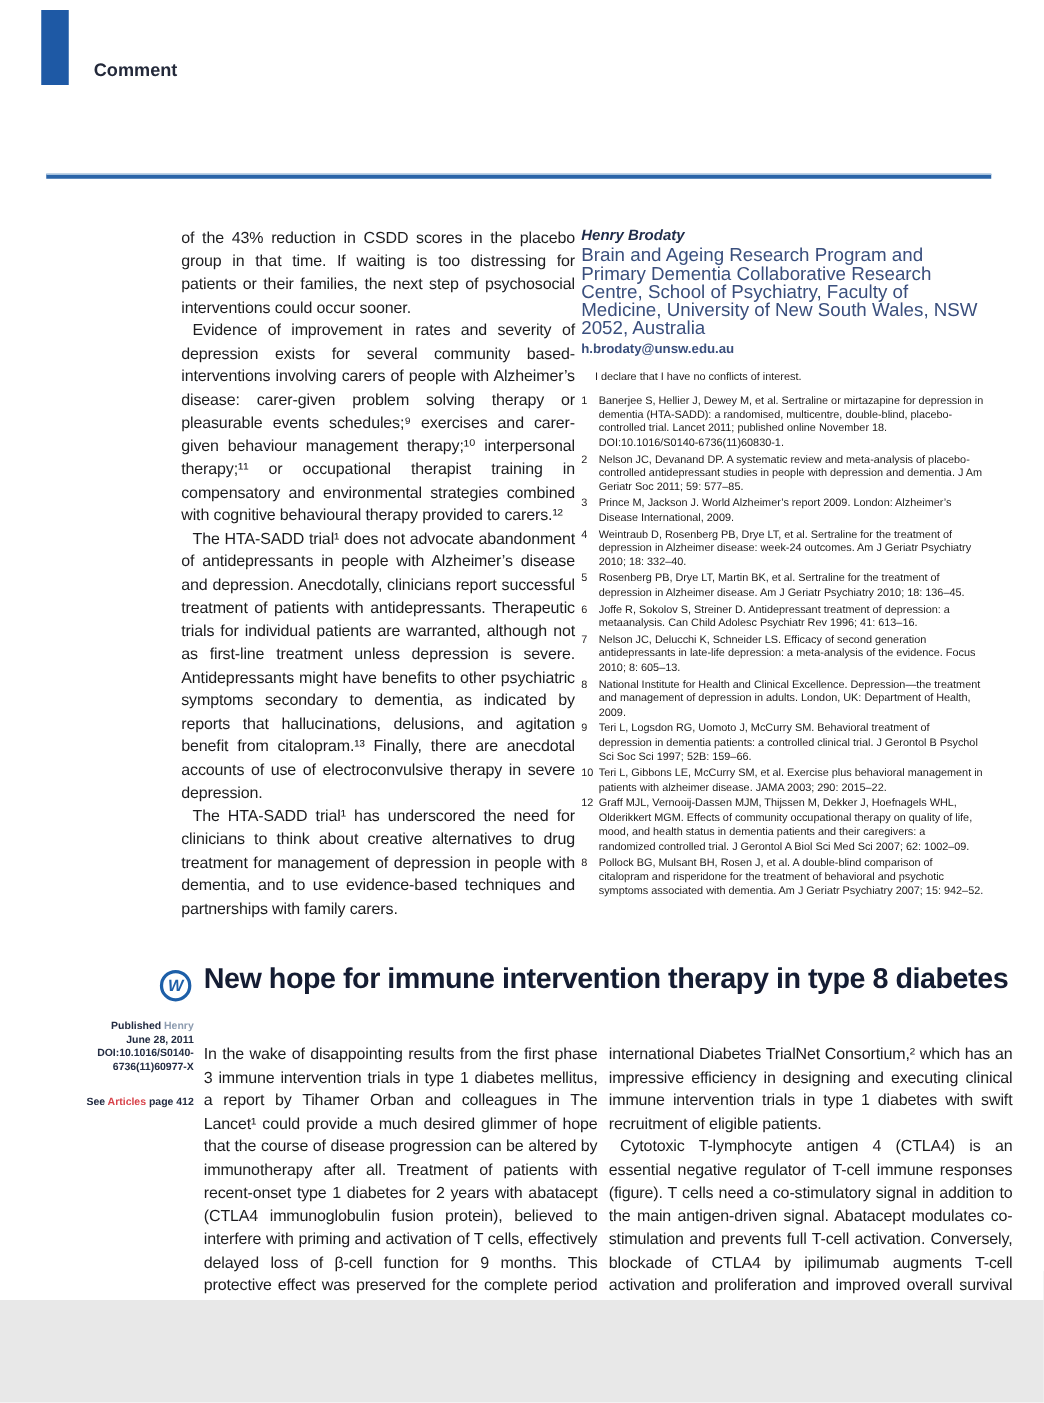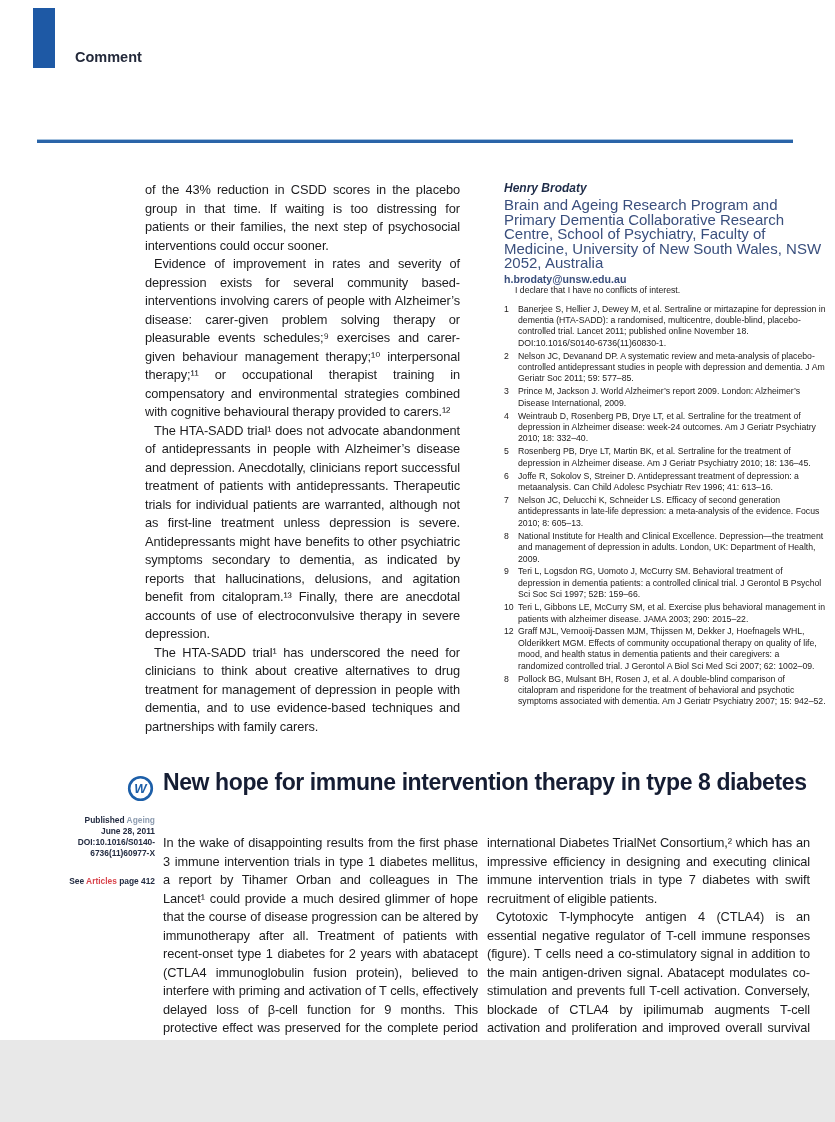--- a/index.html
+++ b/index.html
@@ -8,26 +8,26 @@
 
   .corner-bar{position:absolute;left:33px;top:8px;width:22px;height:60px;background:#1e59a5;}
   .section-label{position:absolute;left:75px;top:49px;font-size:14.5px;font-weight:bold;color:#23293a;}
   .header-rule{position:absolute;left:37px;top:139px;width:756px;height:2.6px;background:#2a64a8;border-top:1.4px solid #a6c2de;}
 
   .col{position:absolute;}
   .col p{margin:0;text-align:justify;font-size:12.8px;line-height:18.5px;color:#1c1c1e;letter-spacing:-0.1px;}
   .col p:not(:first-child){text-indent:9px;}
 
   .art1-left{left:145px;top:181px;width:315px;}
-  .art1-right{position:absolute;left:504px;top:181px;width:323px;}
+  .art1-right{position:absolute;left:465px;top:181px;width:323px;}
 
   .author-name{font-style:italic;font-weight:bold;font-size:12px;color:#1f2c49;margin-bottom:3px;}
   .affiliation{font-size:15px;line-height:14.5px;color:#3a4f7d;}
   .email{font-size:10.6px;font-weight:bold;color:#3a4f7d;margin-top:2px;}
-  .declaration{font-size:8.7px;color:#232020;padding-left:11px;}
+  .declaration{font-size:8.7px;color:#232020;margin-top:11px;padding-left:11px;}
   .refs{margin-top:9px;}
   .ref{display:flex;margin-bottom:1.5px;}
   .ref-num{flex:0 0 14px;font-size:8.7px;line-height:11.4px;color:#232020;}
   .ref-text{font-size:8.7px;line-height:11.4px;color:#232020;}
 
   .w-logo{position:absolute;left:127px;top:775px;width:27px;height:27px;}
   .art2-title{position:absolute;left:163px;top:767px;margin:0;font-size:23px;line-height:30px;
               font-weight:bold;color:#151d33;letter-spacing:-0.4px;white-space:nowrap;}
 
   .margin-note{position:absolute;left:38px;top:815px;width:117px;text-align:right;
@@ -118,32 +118,32 @@
 
   <span class="w-logo">
     <svg width="27" height="27" viewBox="0 0 27 27">
       <circle cx="13.5" cy="13.5" r="11.3" fill="none" stroke="#1d5fa8" stroke-width="2.6"></circle>
       <text x="13.5" y="18" text-anchor="middle" font-size="13" font-weight="bold" font-style="italic" fill="#1d5fa8" font-family="Liberation Sans, DejaVu Sans, sans-serif">W</text>
     </svg>
   </span>
   <h1 class="art2-title">New hope for immune intervention therapy in type 8 diabetes</h1>
 
   <div class="margin-note">
-    <div><span>Published</span> <span class="mn-light">Ageing</span></div>
+    <div><span>Published</span> <span class="mn-light">Henry</span></div>
     <div>June 28, 2011</div>
     <div>DOI:10.1016/S0140-</div>
     <div>6736(11)60977-X</div>
     <div class="mn-see"><span>See</span> <span class="mn-red">Articles</span> <span>page 412</span></div>
   </div>
 
   <div class="col art2-left">
       <p>In the wake of disappointing results from the first phase 3 immune intervention trials in type 1 diabetes mellitus, a report by Tihamer Orban and colleagues in The Lancet¹ could provide a much desired glimmer of hope that the course of disease progression can be altered by immunotherapy after all. Treatment of patients with recent-onset type 1 diabetes for 2 years with abatacept (CTLA4 immunoglobulin fusion protein), believed to interfere with priming and activation of T cells, effectively delayed loss of β-cell function for 9 months. This protective effect was preserved for the complete period of 2 years’ therapy. This trial is yet another important deliverable from the</p>
     </div>
   <div class="col art2-right">
-      <p>international Diabetes TrialNet Consortium,² which has an impressive efficiency in designing and executing clinical immune intervention trials in type 7 diabetes with swift recruitment of eligible patients.</p>
+      <p>international Diabetes TrialNet Consortium,² which has an impressive efficiency in designing and executing clinical immune intervention trials in type 1 diabetes with swift recruitment of eligible patients.</p>
       <p>Cytotoxic T-lymphocyte antigen 4 (CTLA4) is an essential negative regulator of T-cell immune responses (figure). T cells need a co-stimulatory signal in addition to the main antigen-driven signal. Abatacept modulates co-stimulation and prevents full T-cell activation. Conversely, blockade of CTLA4 by ipilimumab augments T-cell activation and proliferation and improved overall survival in a phase 3 study in patients with metastatic melanoma.³ Because T-cell autoimmunity is pivotal</p>
     </div>
 
   <div class="footer-left">376</div>
   <div class="footer-right">
     <span>www.thelancet.com</span>
     <span>Vol 378</span>
     <span>July 30, 2011</span>
   </div>
 

